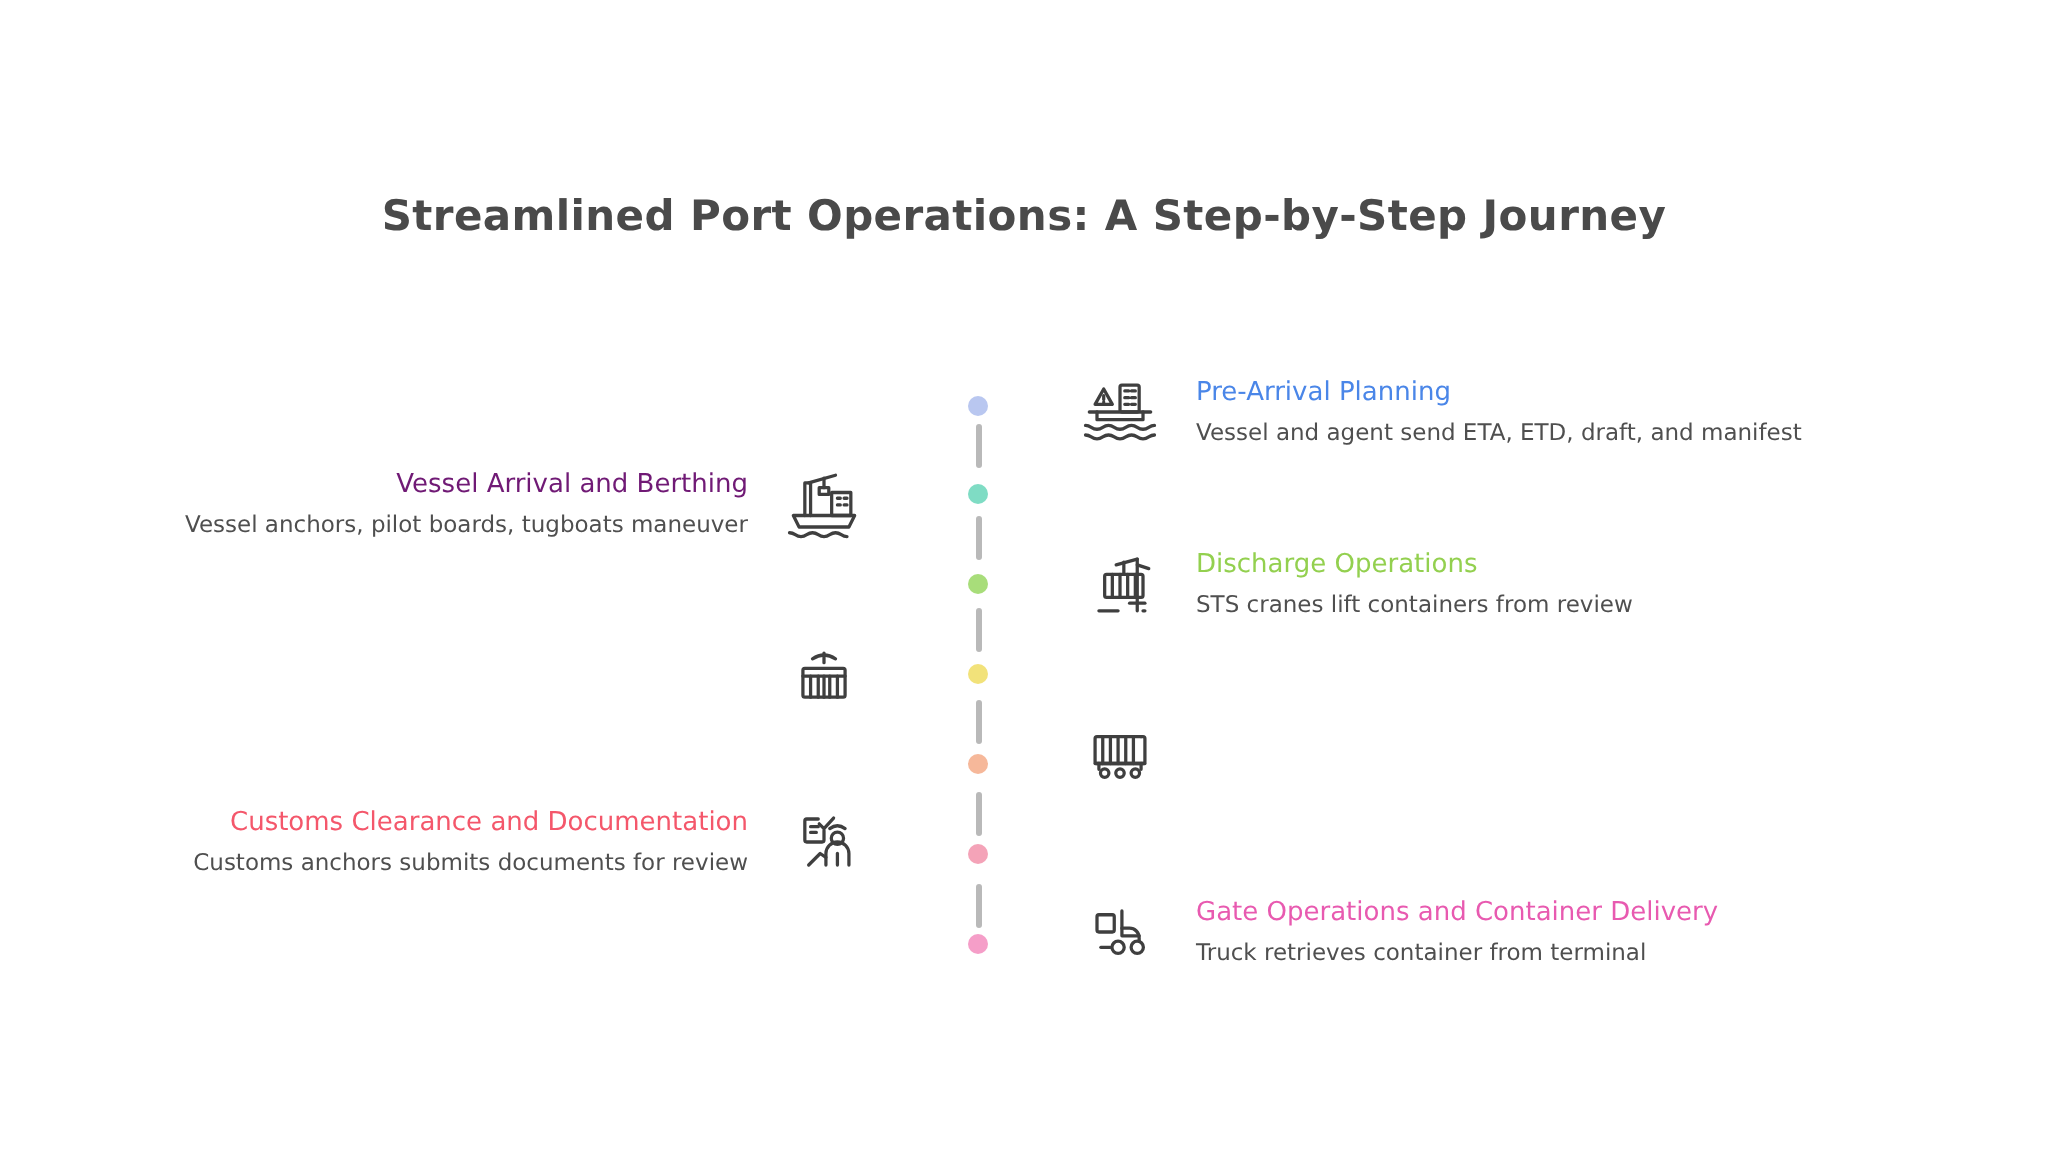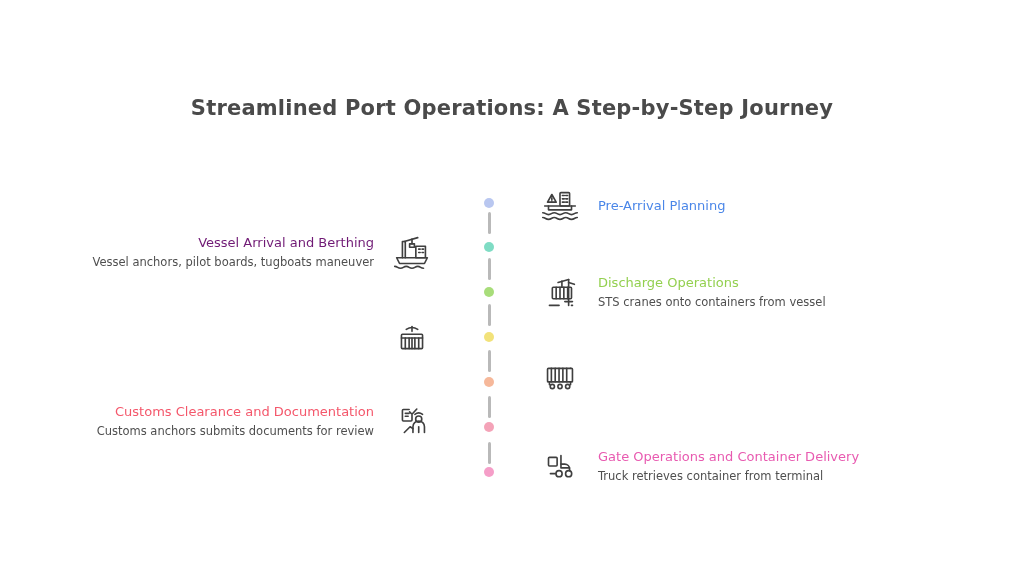--- a/index.html
+++ b/index.html
@@ -144,20 +144,21 @@
         <rect class="ico" x="24" y="10" width="10" height="14" rx="1"></rect>
         <path class="ico" d="M26.5 13 h2 M30 13 h2 M26.5 16.5 h2 M30 16.5 h2 M26.5 20 h2 M30 20 h2"></path>
         <path class="ico" d="M8 24 h32"></path>
         <path class="ico" d="M12 24 v4 h24 v-4"></path>
         <path class="ico" d="M6 31 c3 0 3 2 6 2 s3-2 6-2 3 2 6 2 3-2 6-2 3 2 6 2 3-2 6-2"></path>
         <path class="ico" d="M6 36 c3 0 3 2 6 2 s3-2 6-2 3 2 6 2 3-2 6-2 3 2 6 2 3-2 6-2"></path>
       </svg>
     </div>
     <div class="texts-right">
       <div class="step-title" style="color: rgb(74, 134, 232);">Pre-Arrival Planning</div>
+      <div class="step-desc">Vessel and agent send ETA, ETD, draft, and manifest</div>
     </div>
   </div>
 
   <div class="row left" style="top: 226px;">
     <div class="texts-left">
       <div class="step-title" style="color: #701a75;">Vessel Arrival and Berthing</div>
       <div class="step-desc">Vessel anchors, pilot boards, tugboats maneuver</div>
     </div>
     <div class="icon-box">
       <svg viewBox="0 0 48 48">
@@ -181,21 +182,21 @@
         <path class="ico" d="M33 14 L39 16"></path>
         <path class="ico" d="M26 12.6 v6.4"></path>
         <rect class="ico" x="16" y="19" width="20" height="12" rx="1"></rect>
         <path class="ico" d="M20 19 v12 M24 19 v12 M28 19 v12 M32 19 v12"></path>
         <path class="ico" d="M13 38 h10 M37 38 h-1"></path>
         <path class="ico" d="M29 34 h8"></path>
       </svg>
     </div>
     <div class="texts-right">
       <div class="step-title" style="color: rgb(147, 208, 79);">Discharge Operations</div>
-      <div class="step-desc">STS cranes onto containers from vessel</div>
+      <div class="step-desc">STS cranes lift containers from review</div>
     </div>
   </div>
 
   <div class="row left" style="top: 313px;">
     <div class="icon-box">
       <svg viewBox="0 0 48 48">
         <path class="ico" d="M18 14 q6 -4 12 0"></path>
         <path class="ico" d="M24 11 v5"></path>
         <rect class="ico" x="13" y="19" width="22" height="15" rx="1"></rect>
         <path class="ico" d="M13 23 h22"></path>

